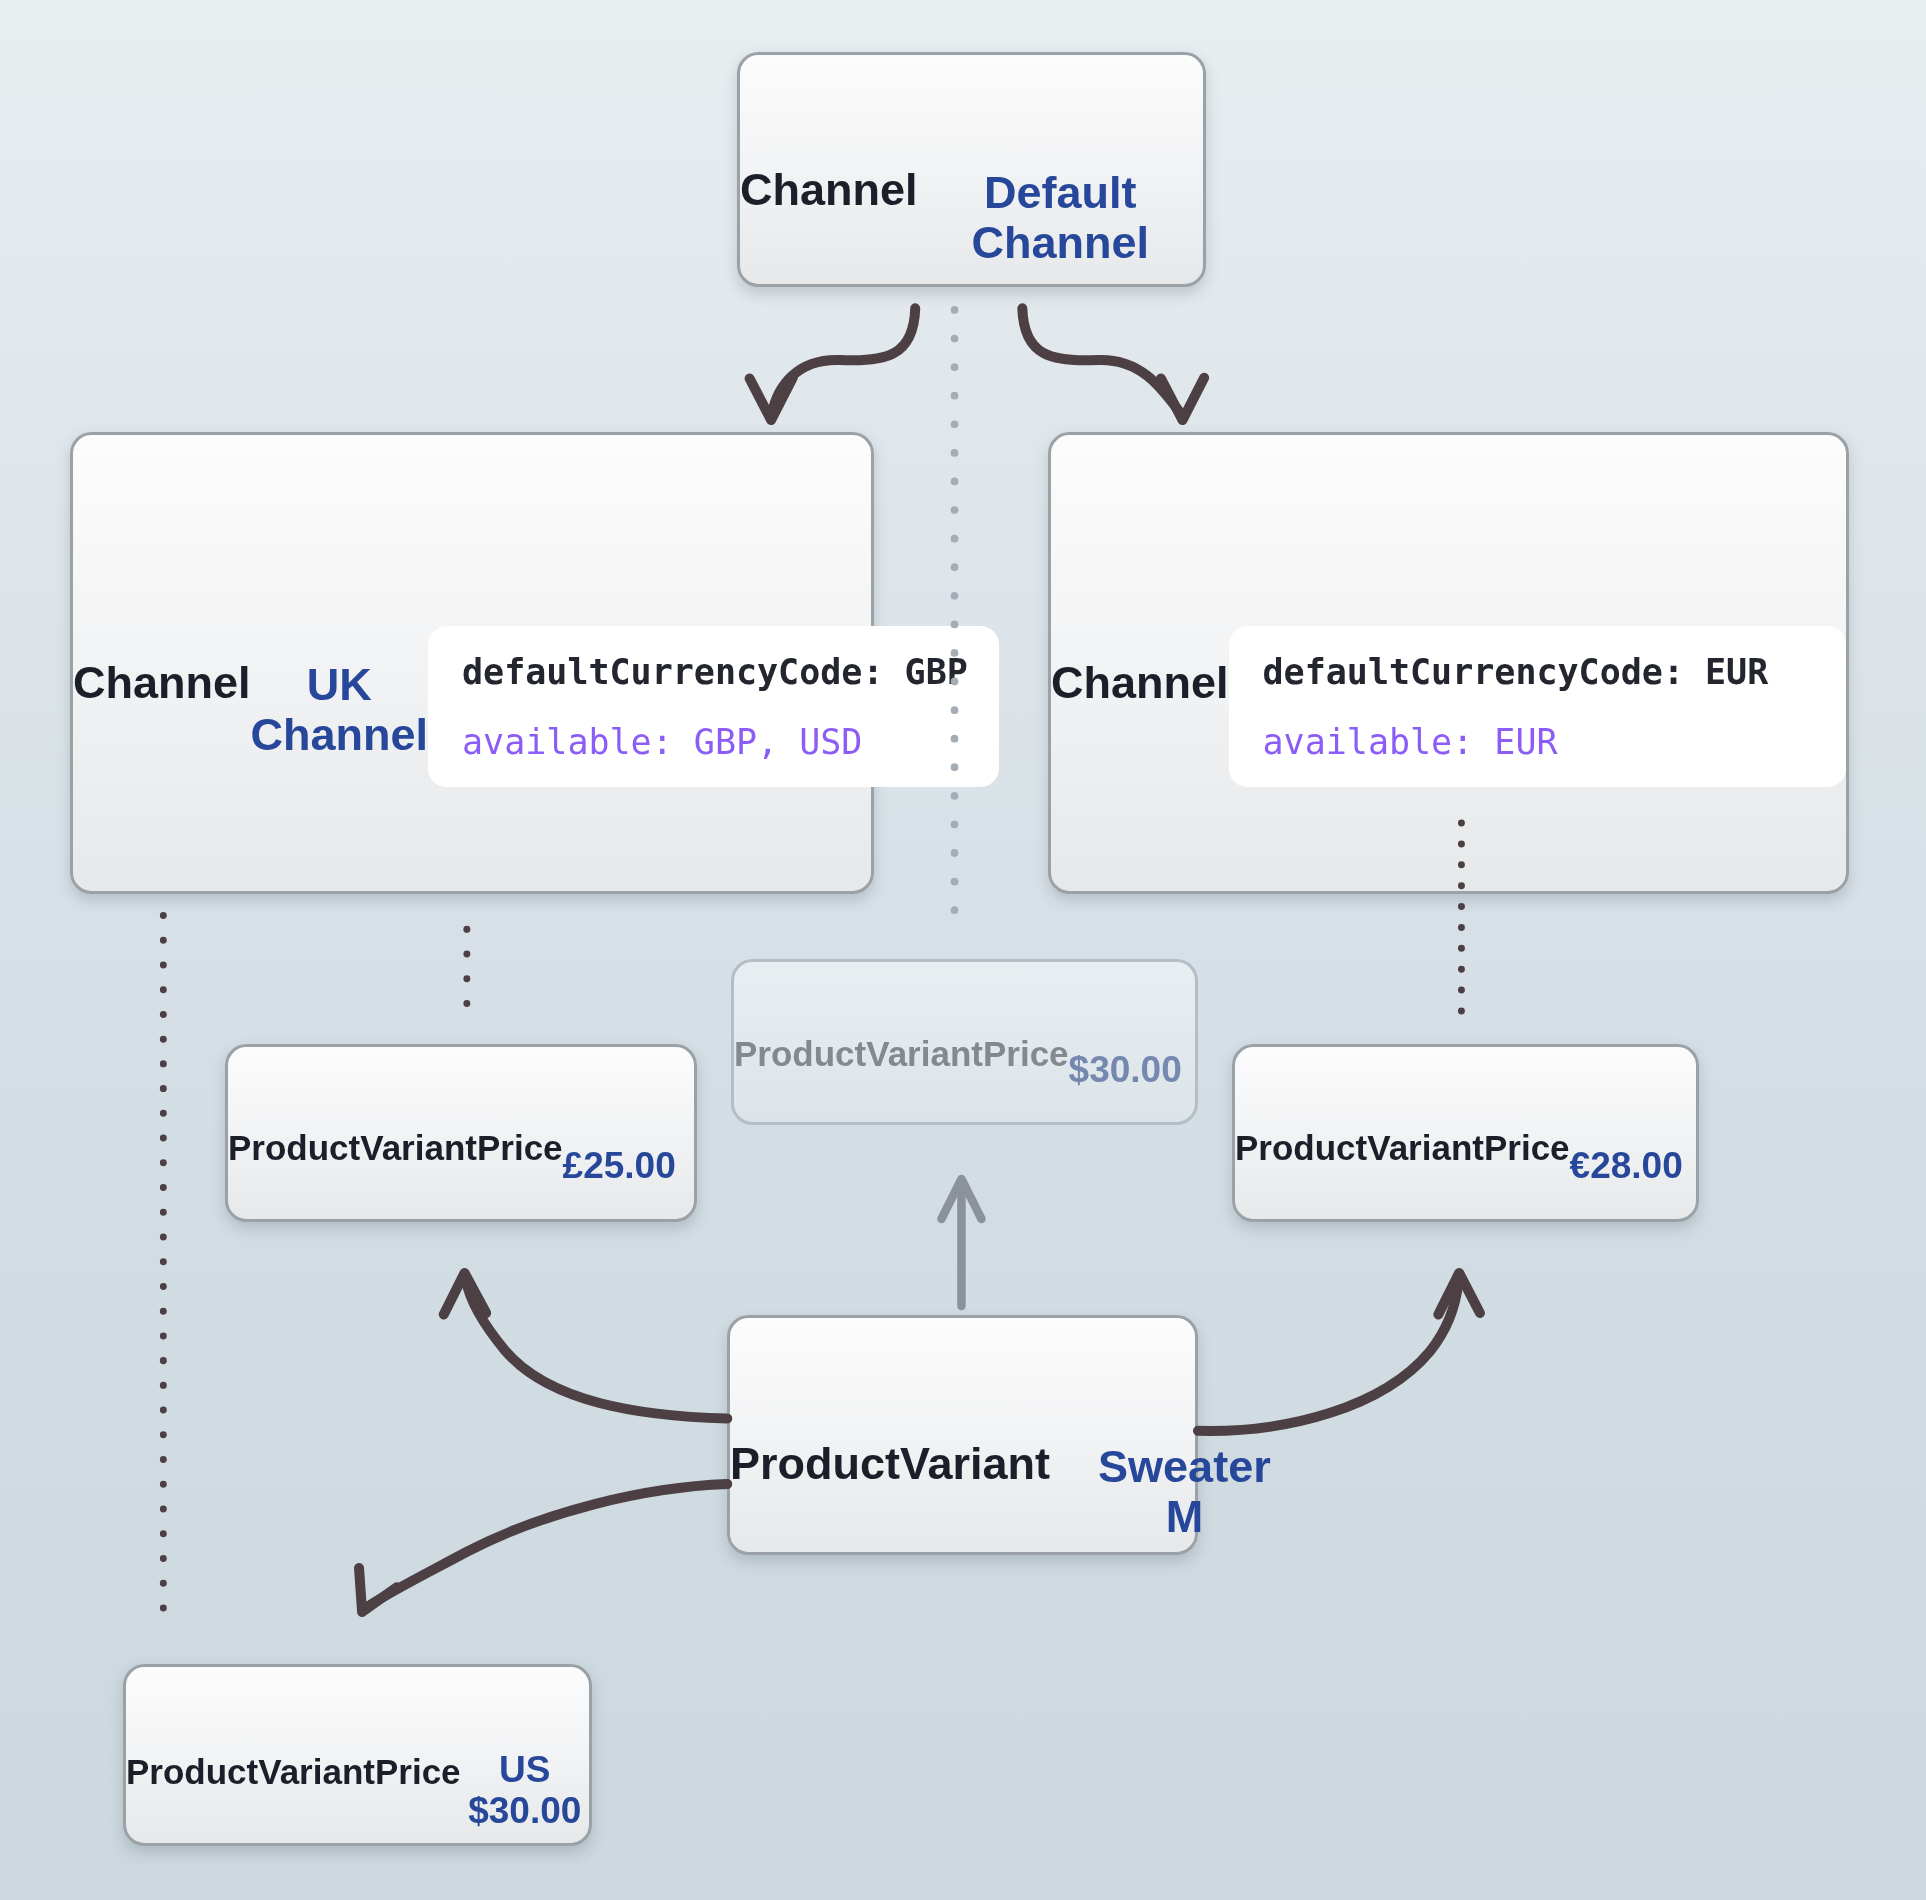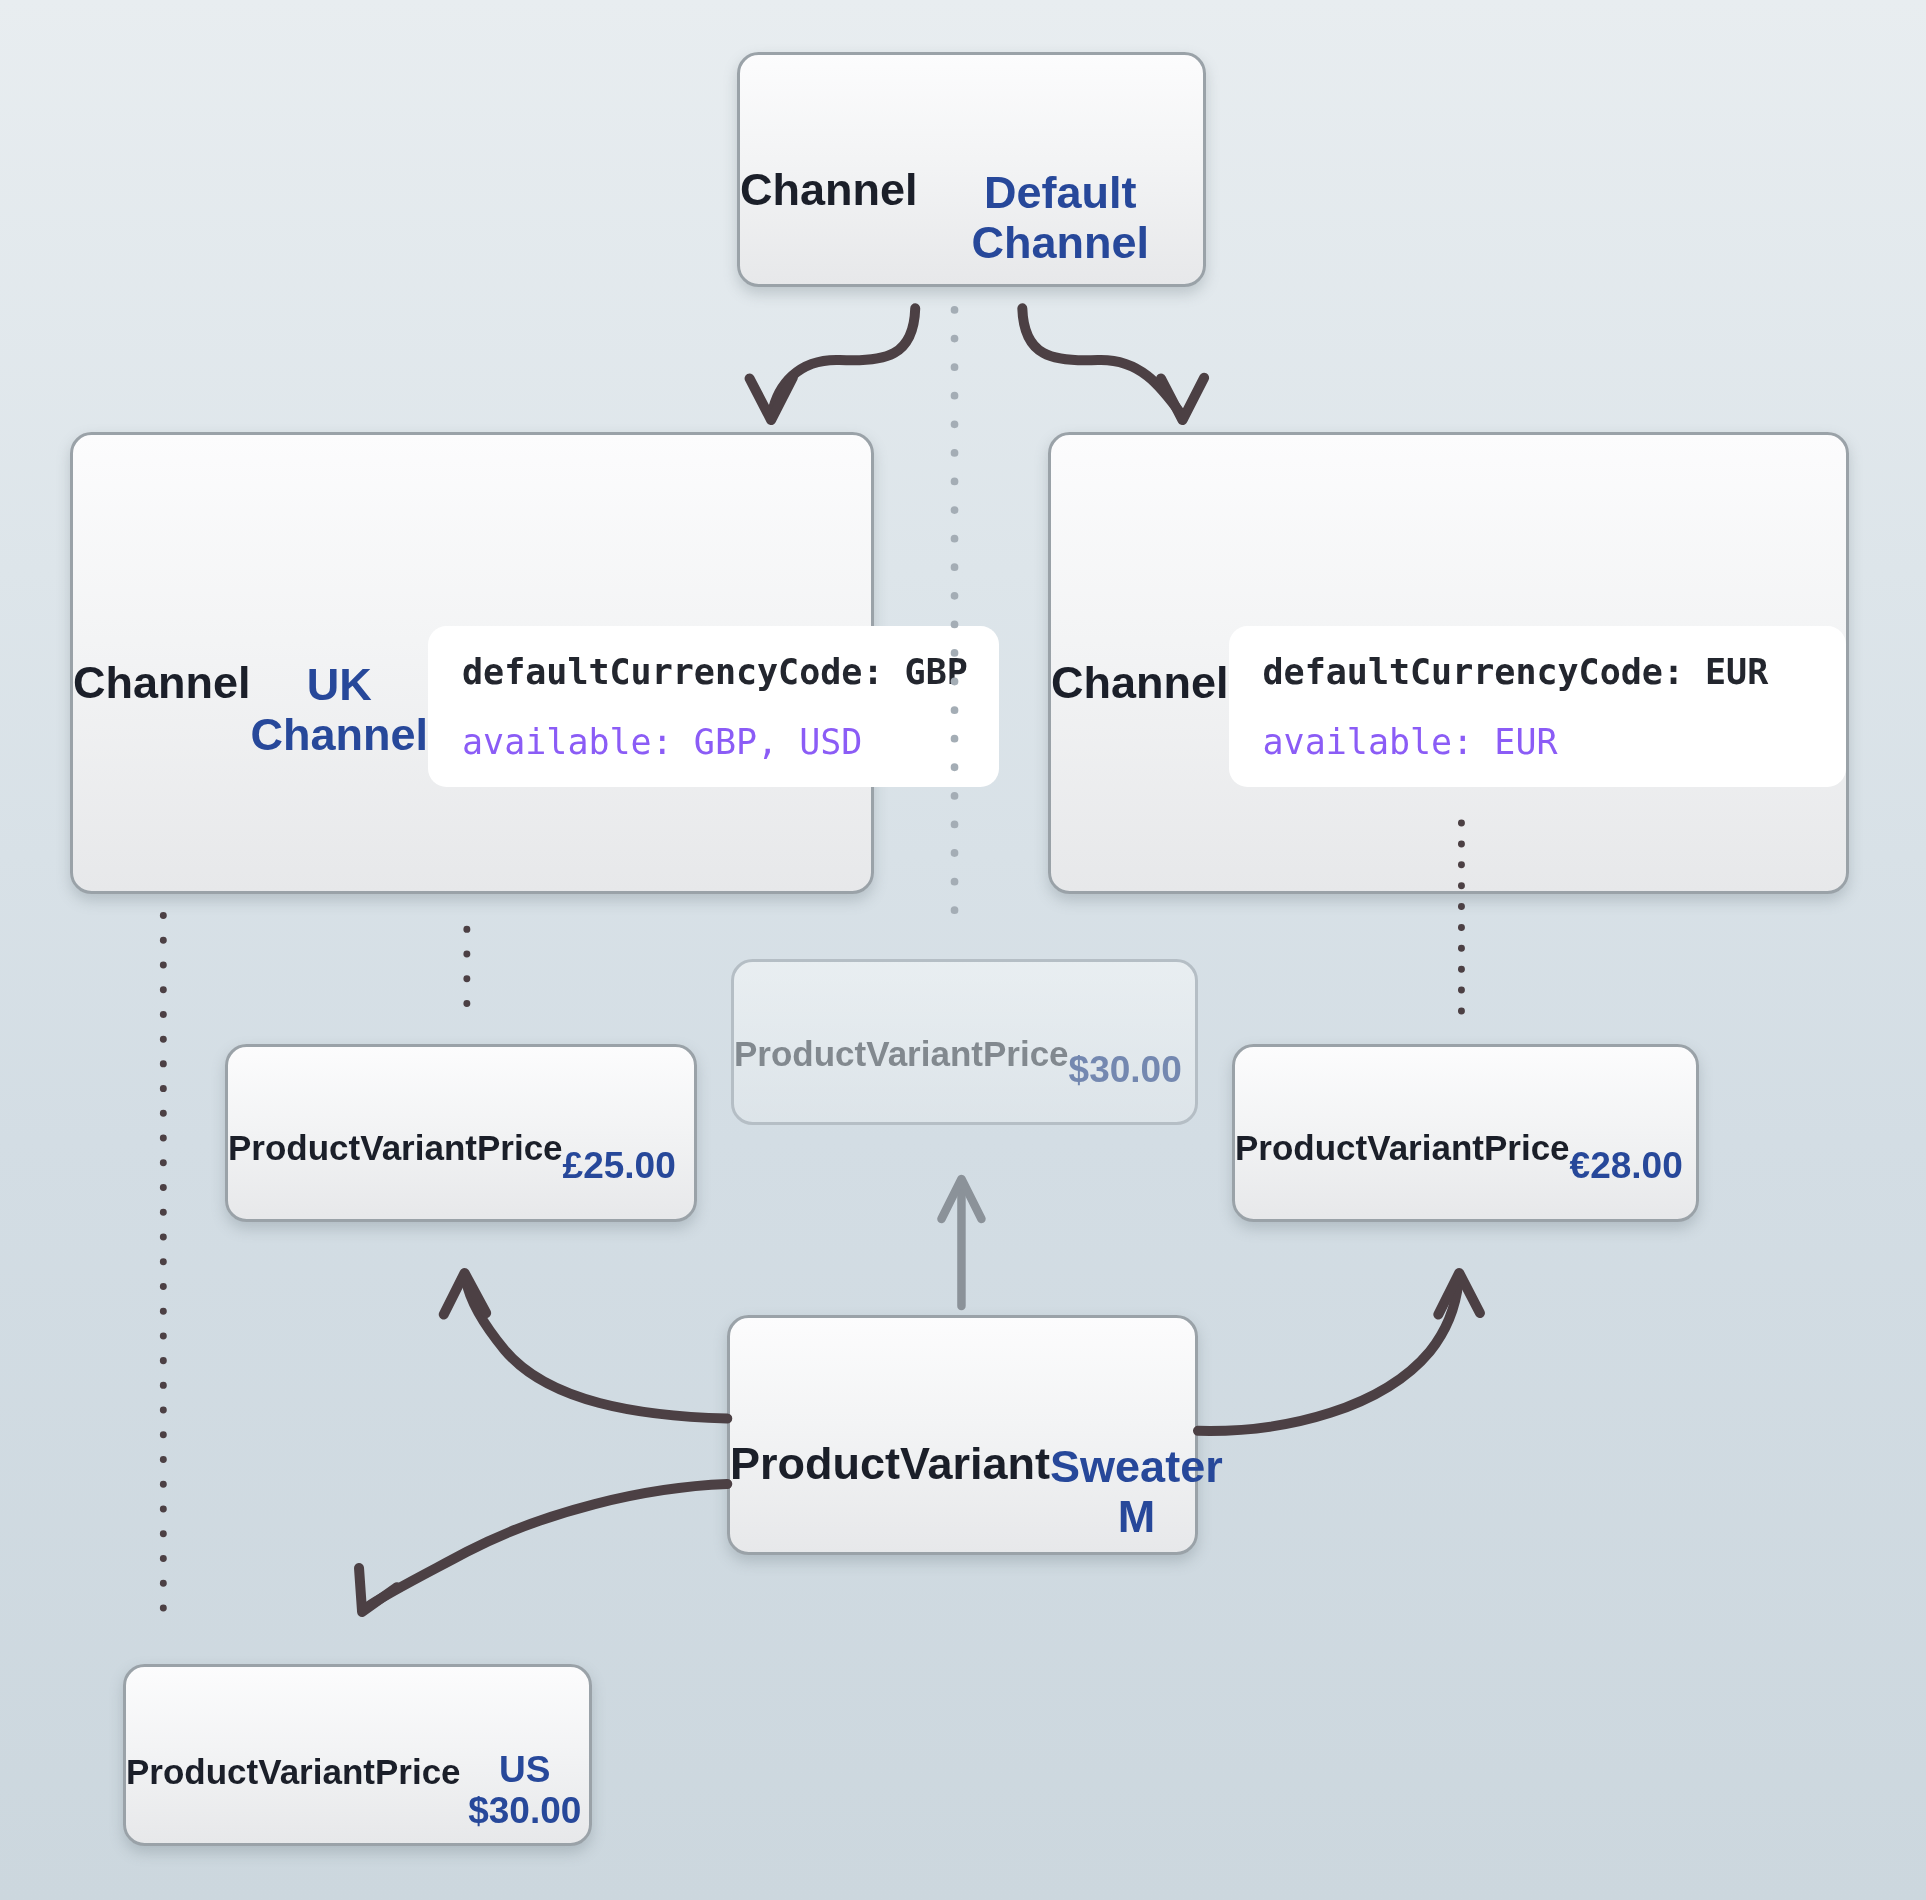--- a/index.html
+++ b/index.html
@@ -58,21 +58,21 @@
   #node-default-price .node-name{color:#7488b0;font-size:37px;margin-top:31px;}
 
   #node-uk-price{left:225px;top:1044px;width:472px;height:178px;padding-top:31px;}
   #node-uk-price .node-name{margin-top:35px;}
   #node-germany-price{left:1232px;top:1044px;width:467px;height:178px;padding-top:31px;}
   #node-germany-price .node-name{margin-top:35px;}
   #node-us-price{left:123px;top:1664px;width:469px;height:182px;padding-top:34px;}
   #node-us-price .node-name{margin-top:37px;}
 
   #node-product-variant{left:727px;top:1315px;width:471px;height:240px;padding-top:58px;}
-  #node-product-variant .node-name{margin-top:55px;}
+  #node-product-variant .node-name{margin-top:55px;margin-left:48px;}
 
   
   #connectors{position:absolute;left:0;top:0;pointer-events:none;}
   .arrow-dark{stroke:#4c4044;stroke-width:13;fill:none;stroke-linecap:round;stroke-linejoin:round;}
   .arrow-gray{stroke:#8b9299;stroke-width:11;fill:none;stroke-linecap:round;stroke-linejoin:round;}
   .dots-dark{stroke:#4c4044;stroke-width:9;fill:none;stroke-linecap:round;stroke-dasharray:0.1 32;}
   .dots-dark-fine{stroke:#4c4044;stroke-width:9;fill:none;stroke-linecap:round;stroke-dasharray:0.1 27;}
   .dots-light{stroke:#a4adb5;stroke-width:10;fill:none;stroke-linecap:round;stroke-dasharray:0.1 37;}
 </style>
 </head>

